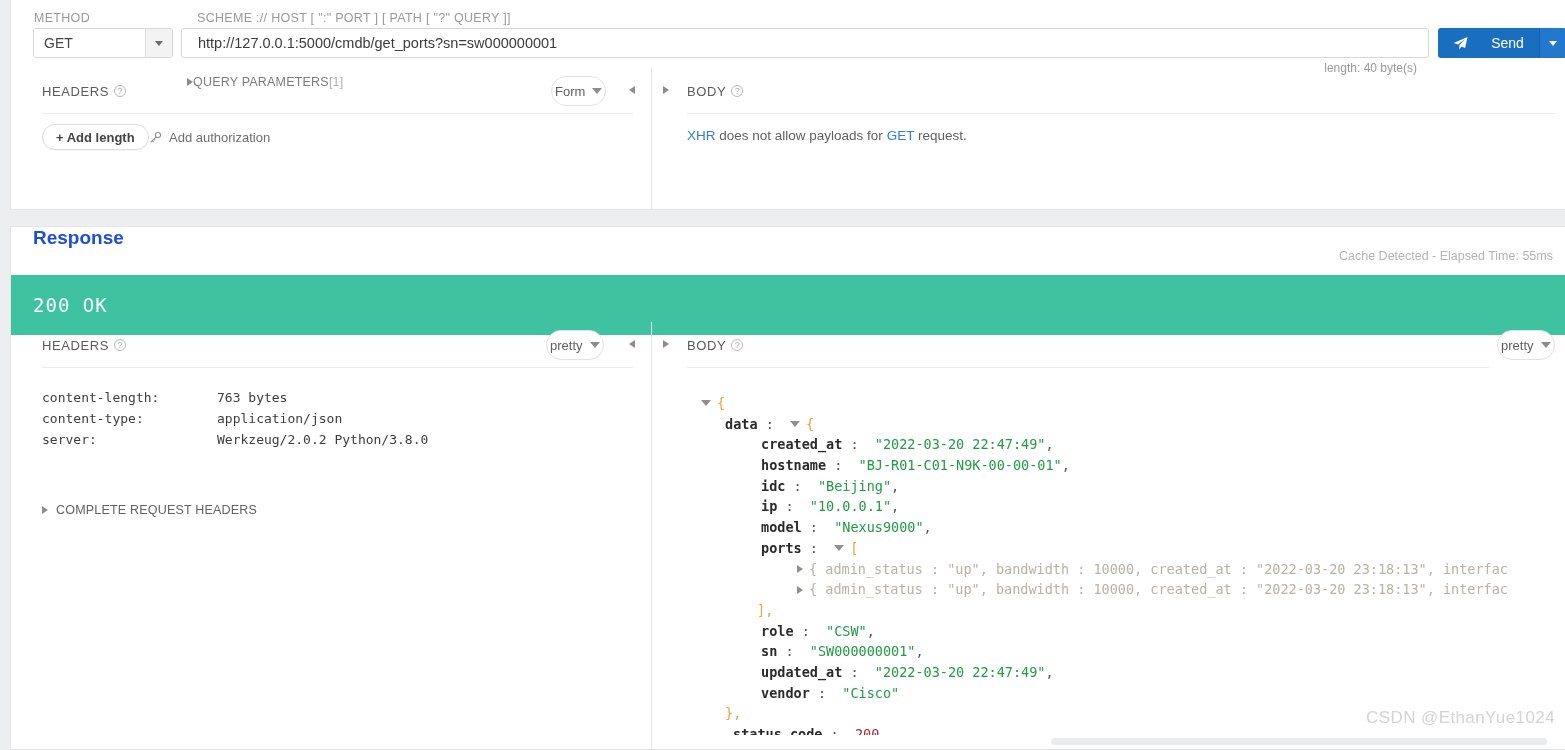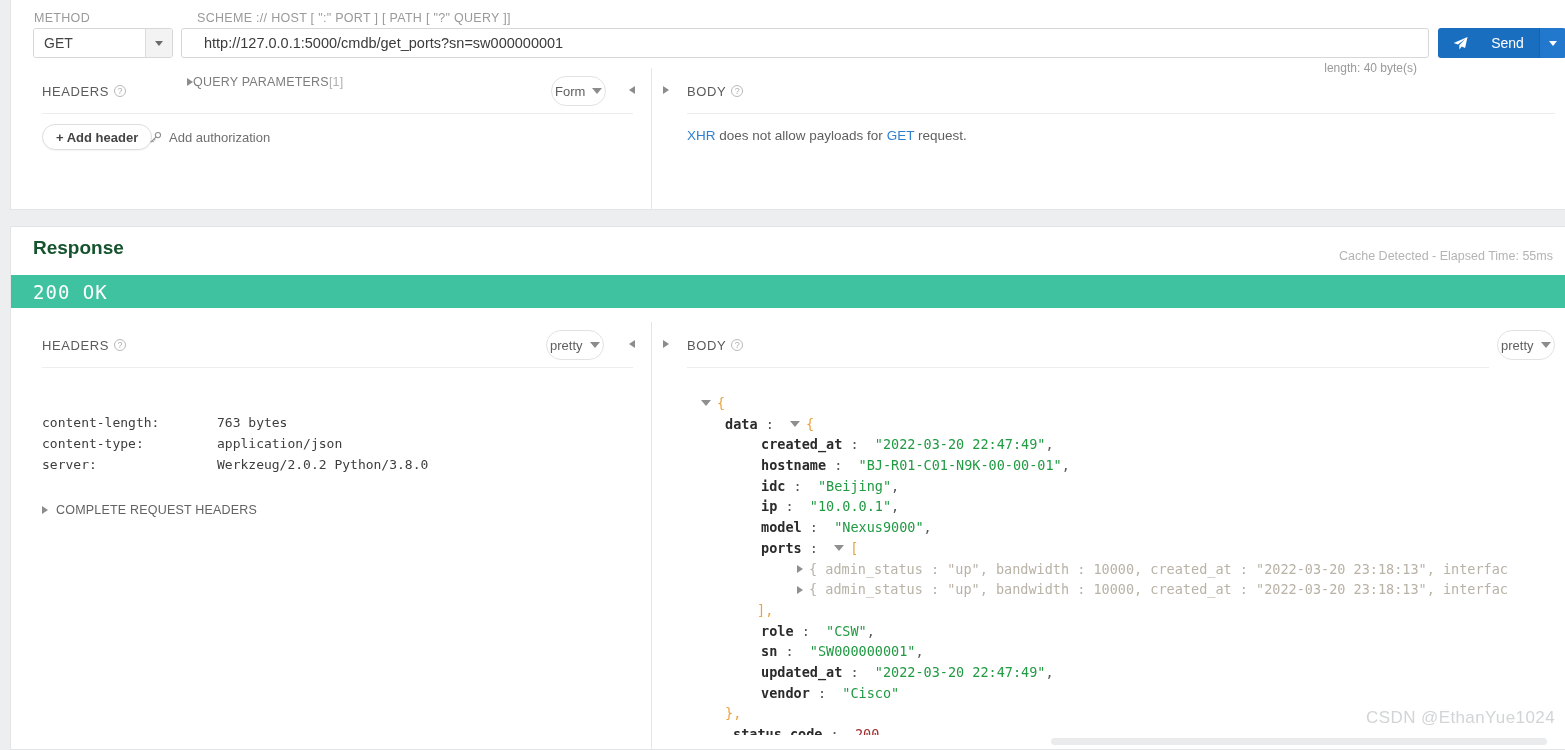--- a/index.html
+++ b/index.html
@@ -40,21 +40,21 @@
     width: 27px; background: #f3f3f3; border-left: 1px solid #d9dbdd;
     display: flex; align-items: center; justify-content: center;
   }
   .caret {
     width: 0; height: 0; border-left: 4px solid transparent;
     border-right: 4px solid transparent; border-top: 5px solid #6b6b6b;
   }
   .url-input {
     position: absolute; left: 170px; top: 28px; width: 1248px; height: 30px;
     border: 1px solid #d5d7d9; border-radius: 3px; background: #fff;
-    font-size: 14.5px; color: #3b3b3b; line-height: 28px; padding-left: 22px;
+    font-size: 14.5px; color: #3b3b3b; line-height: 28px; padding-left: 16px;
     white-space: nowrap; overflow: hidden;
   }
   .send-btn {
     position: absolute; left: 1427px; top: 28px; width: 128px; height: 30px;
     display: flex; border-radius: 3px; overflow: hidden; cursor: pointer;
   }
   .send-main {
     flex: 1; background: #1a6ec0; color: #fff; font-size: 14px;
     display: flex; align-items: center; justify-content: center; gap: 23px;
   }
@@ -120,39 +120,39 @@
     align-items: center; gap: 7px; cursor: pointer;
   }
   .body-note {
     position: absolute; font-size: 13.5px; color: #5f5f5f;
   }
   .body-note a { color: #2f7fd1; text-decoration: none; }
 
   
   #response-card { top: 226px; height: 524px; }
   .resp-title {
-    position: absolute; left: 22px; top: 10px; font-size: 19px;
-    color: #14532d; font-weight: bold;
+    position: absolute; left: 22px; top: 0; font-size: 19px;
+    color: #1d4ed8; font-weight: bold;
   }
   .cache-note {
     position: absolute; right: 12px; top: 22px; font-size: 12.5px; color: #b4b4b4;
   }
   .status-bar {
-    position: absolute; left: 0; right: 0; top: 48px; height: 33px;
+    position: absolute; left: 0; right: 0; top: 48px; height: 60px;
     background: #3fc2a0; display: flex; align-items: center;
   }
   .status-text {
     margin-left: 22px; color: #fff; font-size: 19px; letter-spacing: 1px;
     font-family: "DejaVu Sans Mono", monospace;
   }
 
   .mono {
     font-family: "DejaVu Sans Mono", monospace; font-size: 13px; color: #3d3d3d;
   }
-  .hdr-table { position: absolute; left: 31px; top: 388px; margin-top: 25px; }
+  .hdr-table { position: absolute; left: 31px; top: 388px; }
   .hdr-row { display: flex; height: 21px; line-height: 21px; }
   .hdr-key { width: 175px; }
   .complete-hdrs {
     position: absolute; left: 31px; top: 500px; font-size: 12.5px;
     color: #636363; display: flex; align-items: center; gap: 8px;
     letter-spacing: .2px; cursor: pointer;
   }
 
   
   .json {
@@ -235,21 +235,21 @@
         <span class="help-icon">?</span>
       </div>
       <div class="sel-btn" style="position:absolute; left:540px; top:8px;">
         <span>Form</span>
         <span class="tri-d"></span>
       </div>
       <div style="position:absolute; left:618px; top:18px;" class="tri-l"></div>
       <div class="hr" style="left:31px; width:591px; top:45px;"></div>
 
       <div class="pill-btn" style="left:31px; top:56px;">
-        <span>+ Add header</span>
+        <span>+ Add length</span>
       </div>
       <div class="link-btn" style="left:138px; top:62px;justify-content:flex-end;">
         <svg width="13" height="13" viewBox="0 0 16 16">
           <circle cx="11" cy="5" r="3.2" fill="none" stroke="#8c8c8c" stroke-width="1.3"></circle>
           <path d="M8.8 7.2L2 14M4 12l1.6 1.6M6 10l1.6 1.6" fill="none" stroke="#8c8c8c" stroke-width="1.3"></path>
         </svg>
         <span>Add authorization</span>
       </div>
 
       <div style="position:absolute; left:652px; top:18px;" class="tri-r"></div>

